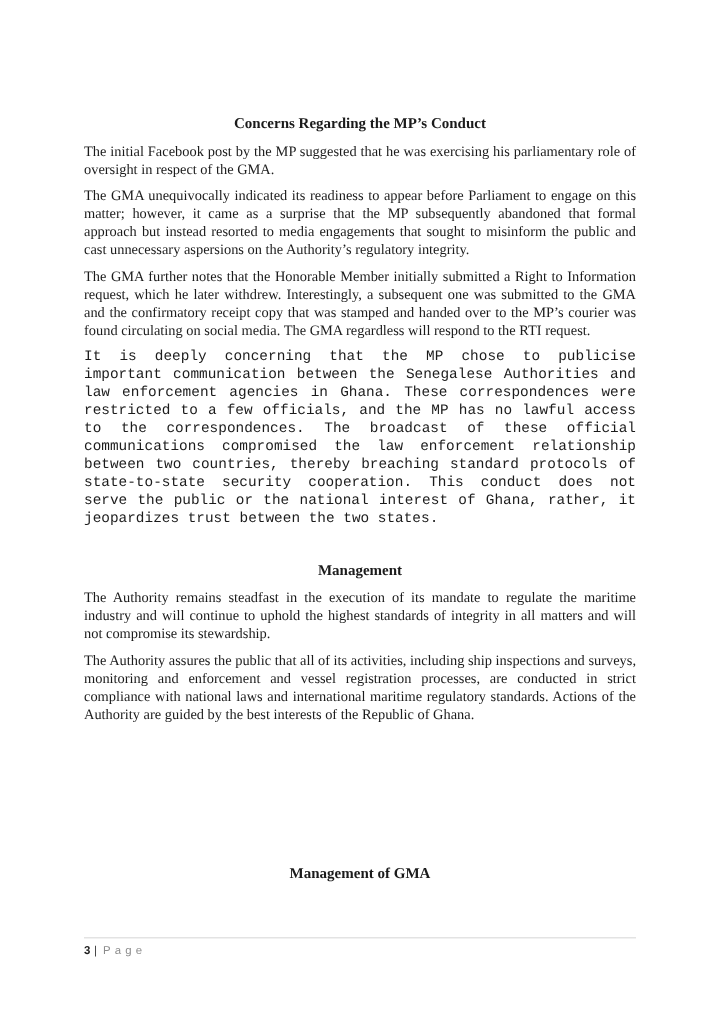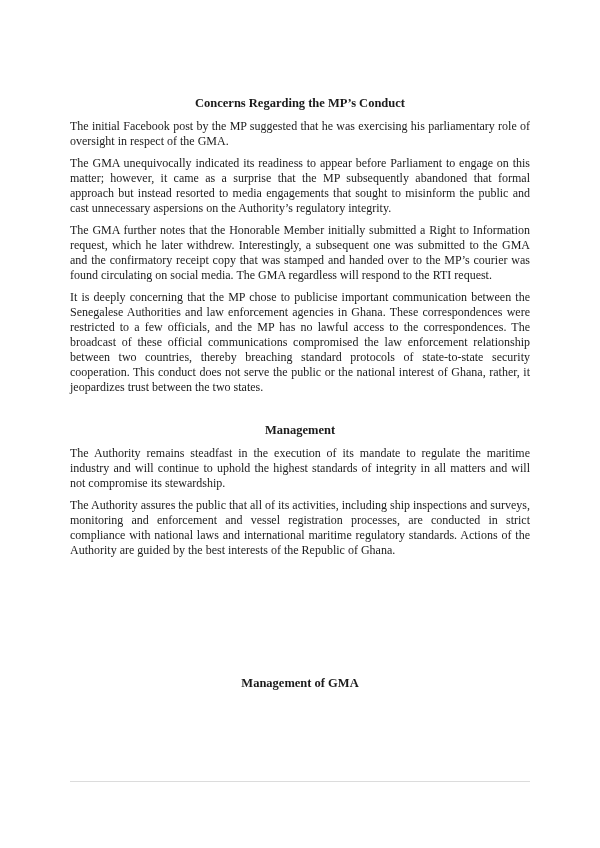--- a/index.html
+++ b/index.html
@@ -30,20 +30,21 @@
     text-align: center;
   }
   .para {
     font-size: 12px;
     line-height: 15px;
     text-align: justify;
     margin: 0 0 7px 0;
   }
   .para-extra {
     margin-top: 6px;
+    font-family: Liberation Mono, monospace;
   }
   .heading-conclusion {
     margin-top: 28px;
   }
   .heading-management {
     margin-top: 118px;
   }
   .footer {
     position: absolute;
     left: 70px;
@@ -98,14 +99,17 @@
     <p class="para">The Authority remains steadfast in the execution of its mandate to regulate the maritime industry and will continue to uphold the highest standards of integrity in all matters and will not compromise its stewardship.</p>
 
     <p class="para">The Authority assures the public that all of its activities, including ship inspections and surveys, monitoring and enforcement and vessel registration processes, are conducted in strict compliance with national laws and international maritime regulatory standards. Actions of the Authority are guided by the best interests of the Republic of Ghana.</p>
 
     <h2 class="heading heading-management">Management of GMA</h2>
 
   </div>
 
   <div class="footer">
     <div class="footer-rule"></div>
+    <div class="footer-text">
+      <span class="page-number">3</span><span class="footer-separator">|</span><span class="page-label">Page</span>
+    </div>
   </div>
 </div>
 
 </body></html>

